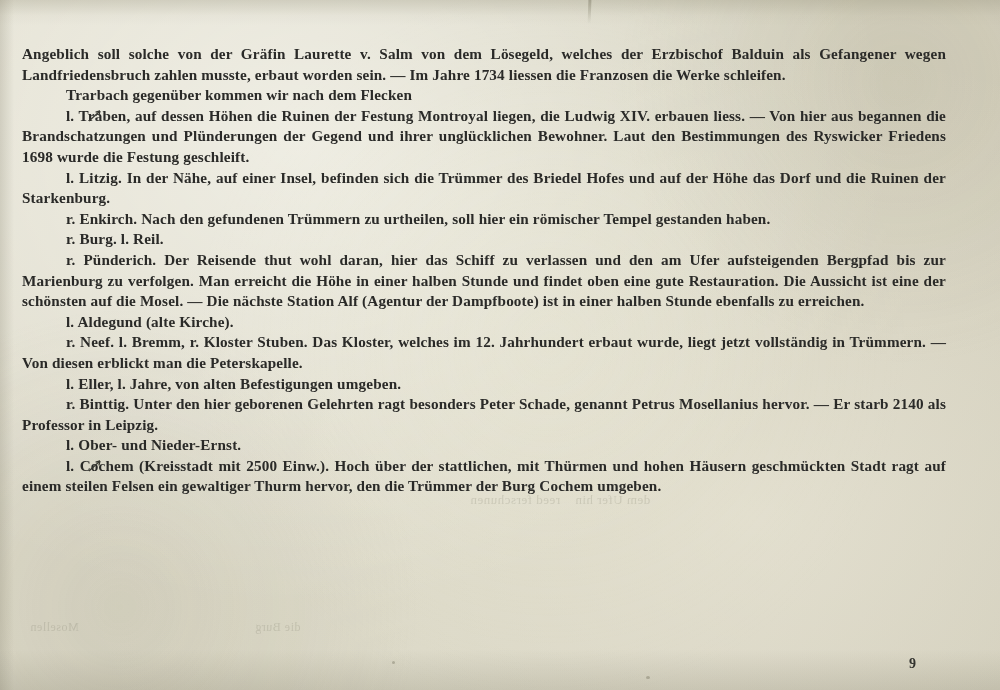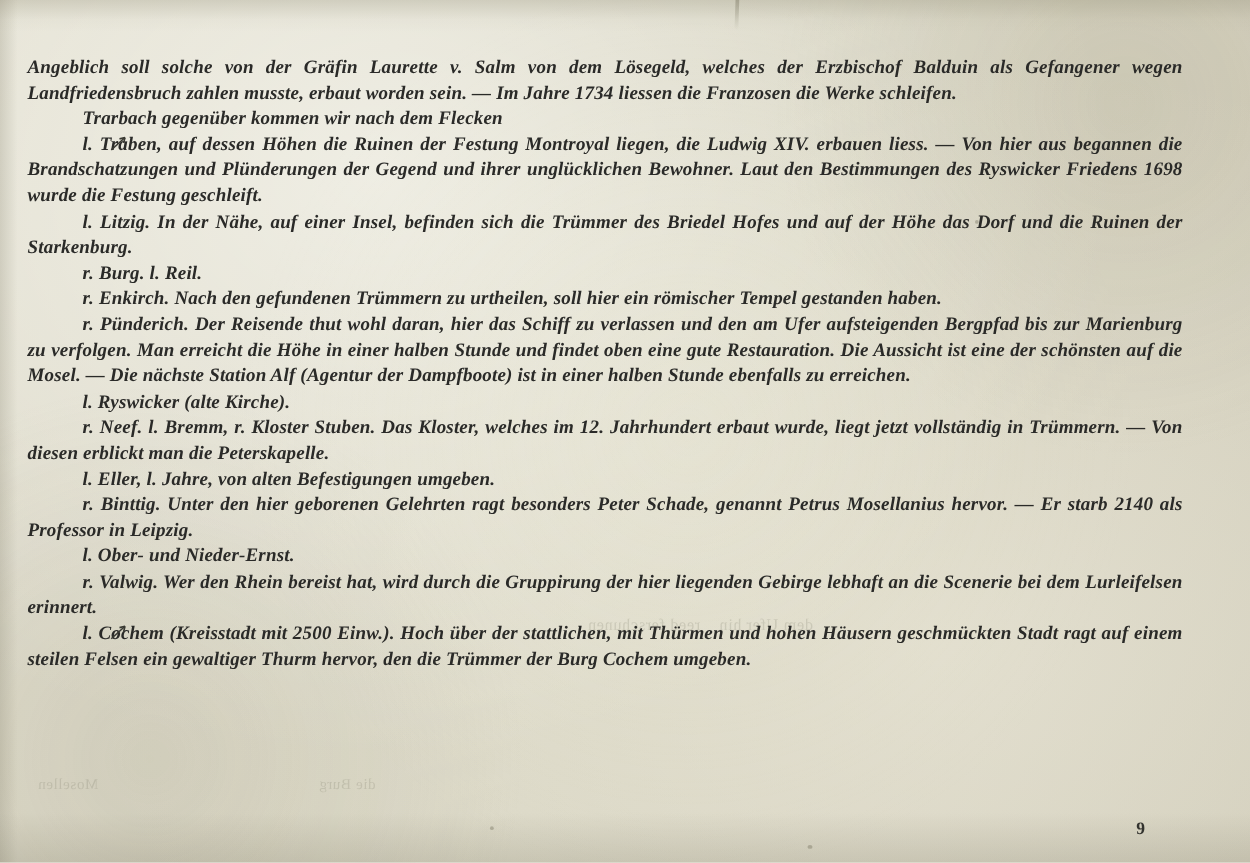--- a/index.html
+++ b/index.html
@@ -84,21 +84,20 @@
     top: 44px;
     width: 924px;
     color: #2a2a28;
     font-size: 15.2px;
     line-height: 20.6px;
     text-align: justify;
     text-justify: inter-word;
     font-weight: 600;
     letter-spacing: 0.15px;
     text-rendering: optimizeLegibility;
-    font-style: italic;
   }
   #text-block p {
     margin: 0;
     padding: 0;
   }
   p.indent { text-indent: 44px; }
   p.hang   { text-indent: 0; }
   p.arrowed { position: relative; text-indent: 44px; }
   .arrow-mark {
     position: absolute;
@@ -155,41 +154,40 @@
         <svg viewBox="0 0 14 14" width="14" height="14" aria-hidden="true">
           <path d="M1 12 L12 2" stroke="#3a3a33" stroke-width="1.3" fill="none"></path>
           <path d="M12 2 L7.6 3.1 M12 2 L10.9 6.4" stroke="#3a3a33" stroke-width="1.3" fill="none"></path>
         </svg>
       </span>
       <span>l. Traben, auf dessen Höhen die Ruinen der Festung Montroyal liegen, die Ludwig XIV. erbauen liess. — Von hier aus begannen die Brandschatzungen und Plünderungen der Gegend und ihrer unglücklichen Bewohner. Laut den Bestimmungen des Ryswicker Friedens 1698 wurde die Festung geschleift.</span>
     </p>
 
     <p class="indent">l. Litzig. In der Nähe, auf einer Insel, befinden sich die Trümmer des Briedel Hofes und auf der Höhe das Dorf und die Ruinen der Starkenburg.</p>
 
+    <p class="indent">r. Enkirch. Nach den gefundenen Trümmern zu urtheilen, soll hier ein römischer Tempel gestanden haben.</p>
+
     <p class="indent">r. Burg. l. Reil.</p>
 
-    <p class="indent">r. Enkirch. Nach den gefundenen Trümmern zu urtheilen, soll hier ein römischer Tempel gestanden haben.</p>
-
     <p class="indent">r. Pünderich. Der Reisende thut wohl daran, hier das Schiff zu verlassen und den am Ufer aufsteigenden Bergpfad bis zur Marienburg zu verfolgen. Man erreicht die Höhe in einer halben Stunde und findet oben eine gute Restauration. Die Aussicht ist eine der schönsten auf die Mosel. — Die nächste Station Alf (Agentur der Dampfboote) ist in einer halben Stunde ebenfalls zu erreichen.</p>
 
 
 
 
-    <p class="indent">l. Ryswicker (alte Kirche).</p>
+    <p class="indent">l. Aldegund (alte Kirche).</p>
 
     <p class="indent">r. Neef. l. Bremm, r. Kloster Stuben. Das Kloster, welches im 12. Jahrhundert erbaut wurde, liegt jetzt vollständig in Trümmern. — Von diesen erblickt man die Peterskapelle.</p>
 
     <p class="indent">l. Eller, l. Jahre, von alten Befestigungen umgeben.</p>
 
 
     <p class="indent">r. Binttig. Unter den hier geborenen Gelehrten ragt besonders Peter Schade, genannt Petrus Mosellanius hervor. — Er starb 2140 als Professor in Leipzig.</p>
 
     <p class="indent">l. Ober- und Nieder-Ernst.</p>
 
-    <p class="indent">r. Valwig. Wer den Rhein bereist hat, wird durch die Gruppirung der hier liegenden Gebirge lebhaft an die Scenerie bei dem Lurleifelsen erinnert.</p>
 
     <p class="arrowed">
       <span class="arrow-mark">
         <svg viewBox="0 0 14 14" width="14" height="14" aria-hidden="true">
           <path d="M1 12 L12 2" stroke="#3a3a33" stroke-width="1.3" fill="none"></path>
           <path d="M12 2 L7.6 3.1 M12 2 L10.9 6.4" stroke="#3a3a33" stroke-width="1.3" fill="none"></path>
         </svg>
       </span>
       <span>l. Cochem (Kreisstadt mit 2500 Einw.). Hoch über der stattlichen, mit Thürmen und hohen Häusern geschmückten Stadt ragt auf einem steilen Felsen ein gewaltiger Thurm hervor, den die Trümmer der Burg Cochem umgeben.</span>
     </p>

